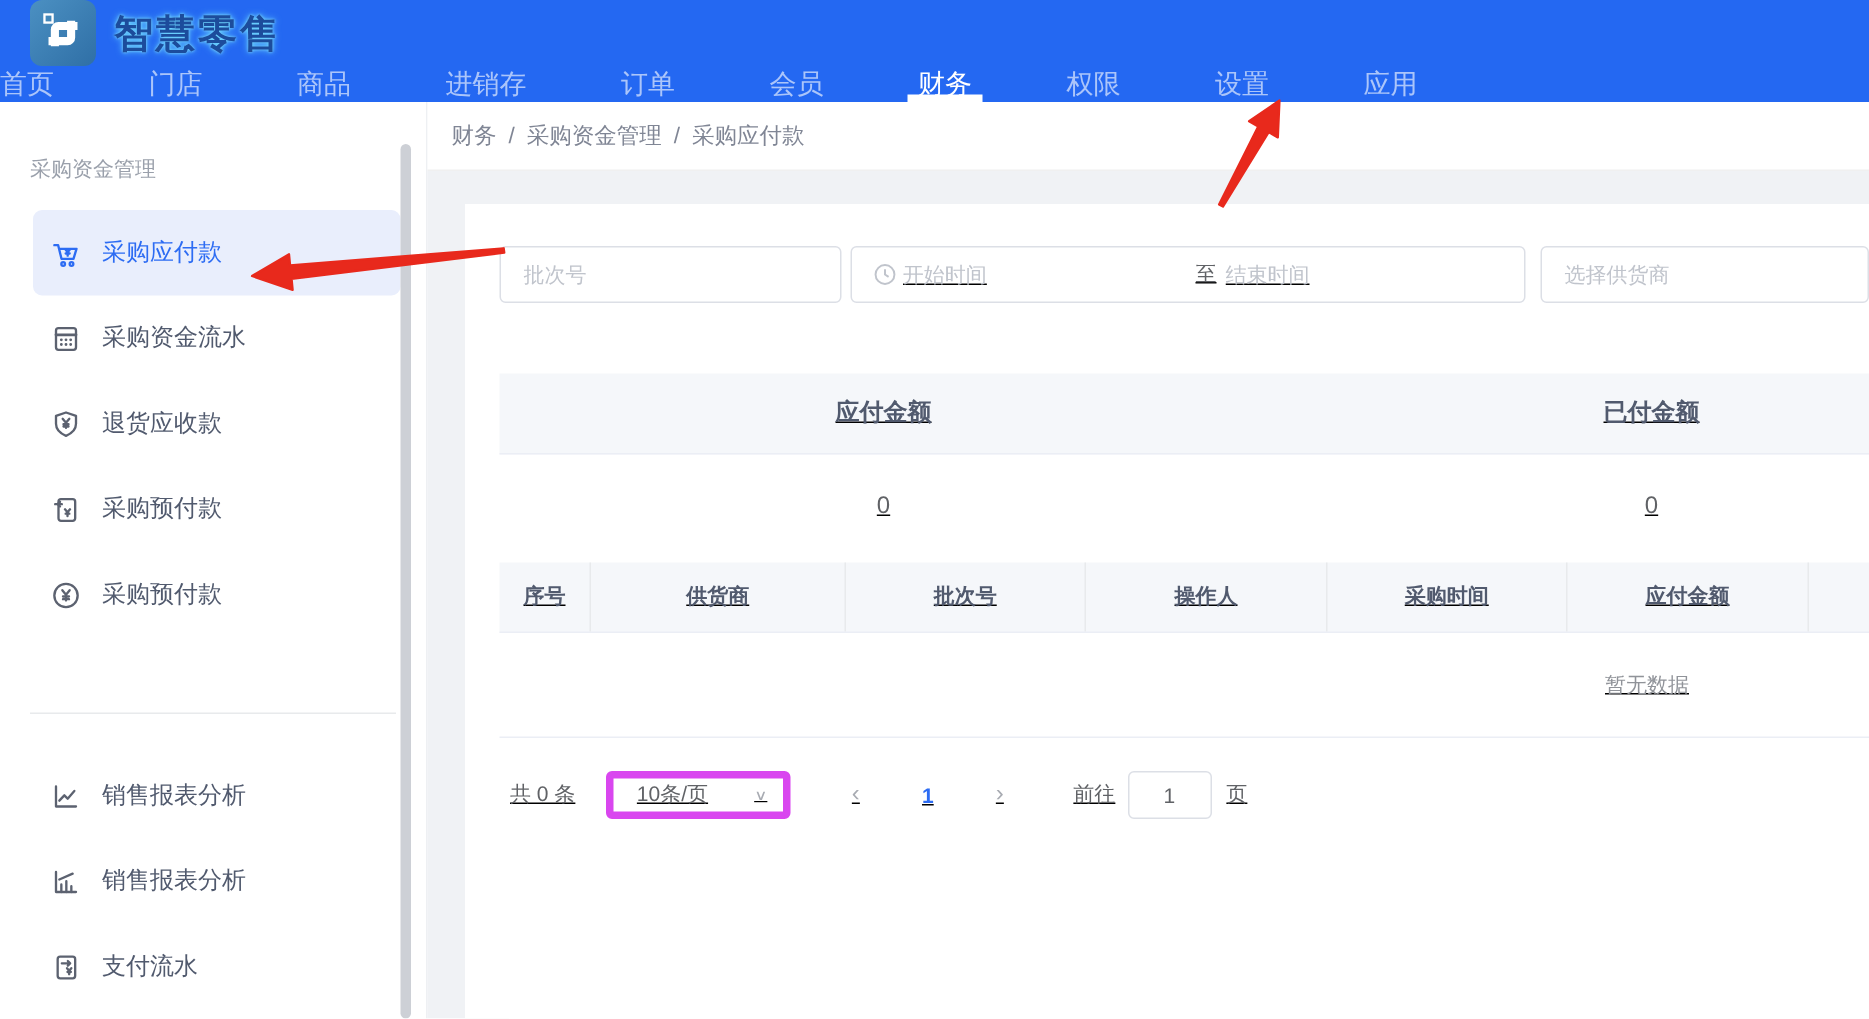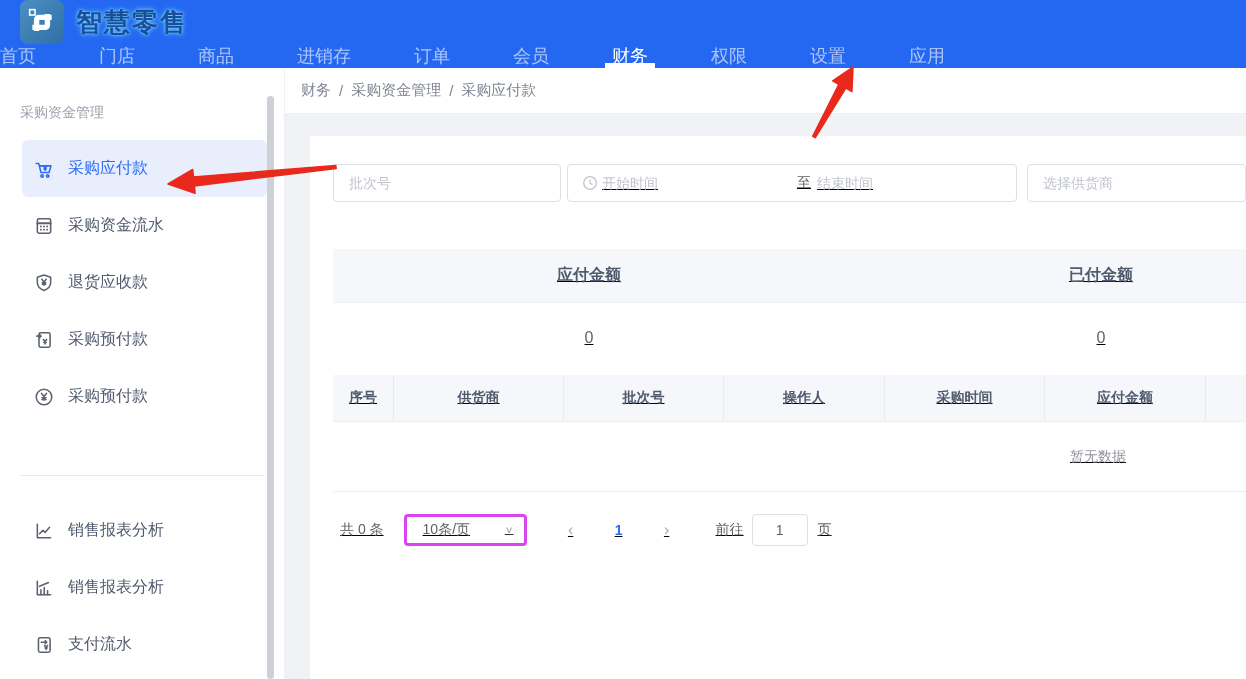--- a/index.html
+++ b/index.html
@@ -73,21 +73,21 @@
   .th { display:flex; align-items:center; justify-content:center; font-weight:600; color:#515a6e;
     border-right:1px solid #e8eaec; }
   .th:last-child { border-right:none; }
   .c0{width:61px}.c1{width:170px}.c2{width:160px}.c3{width:161px}.c4{width:160px}.c5{width:161px}.c6{flex:1}
   .empty-row { height:70px; border-bottom:1px solid #ebeef5; display:flex; align-items:center;
     justify-content:center; color:#909399; }
 
   
   .pager { margin-top:22px; display:flex; align-items:center; font-size:14px; color:#606266; }
   .total { margin-left:7px; }
-  .size-select { margin-left:20px; width:123px; height:32px; border:3px solid #d946ef; border-radius:4px;
+  .size-select { margin-left:20px; width:123px; height:32px; border:5px solid #d946ef; border-radius:4px;
     display:flex; align-items:center; justify-content:space-between; padding:0 10px 0 16px;
     color:#606266; cursor:pointer; background:#fff; }
   .chev { color:#a8abb2; font-size:12px; transform:scaleY(.8); }
   .pg-btn { color:#a8abb2; font-size:16px; margin-left:37px; cursor:pointer; width:14px; text-align:center; }
   .pg-num { color:var(--accent,#2d6cf3); font-weight:600; margin-left:34px; width:14px; text-align:center; cursor:pointer; }
   .pg-next { margin-left:34px; }
   .goto-label { margin-left:42px;text-align:center; }
   .goto-box { width:56px; height:32px; margin-left:8px; }
   .goto-box .ipt { text-align:center; color:#606266; }
   .goto-suffix { margin-left:10px; }

